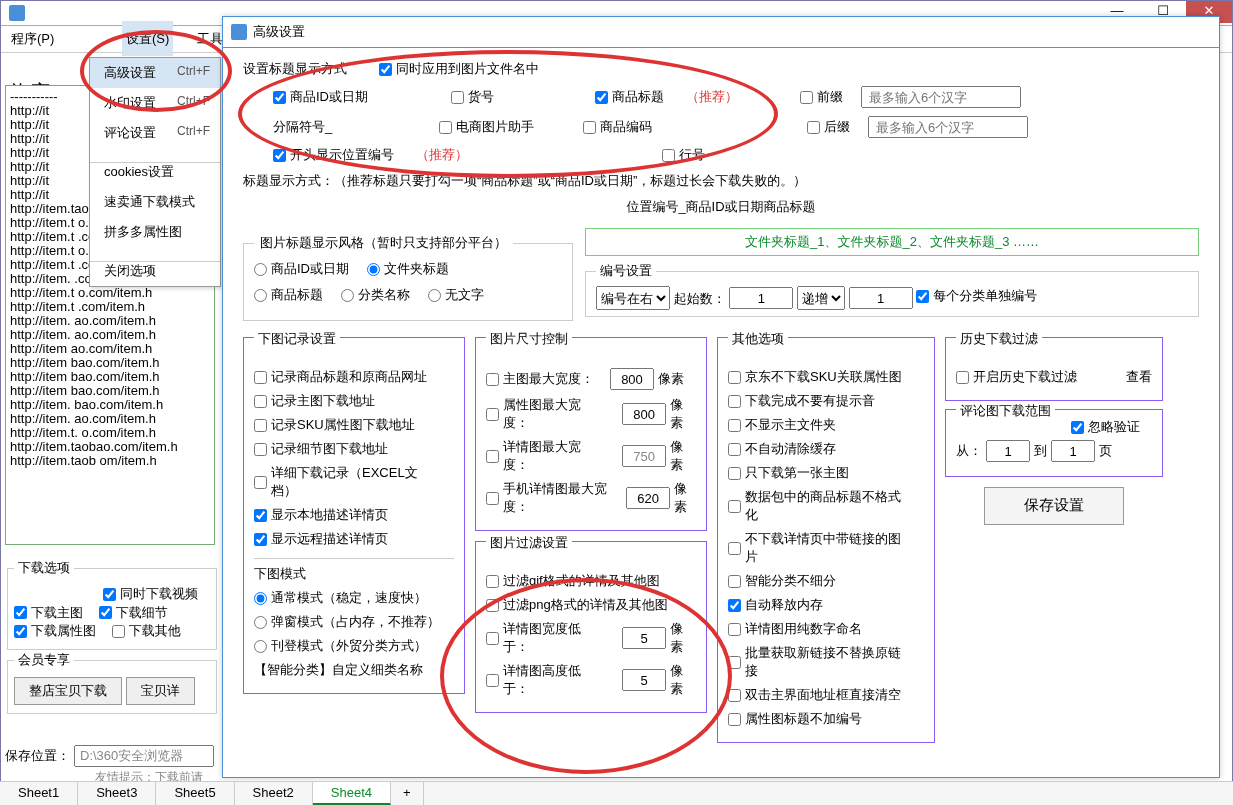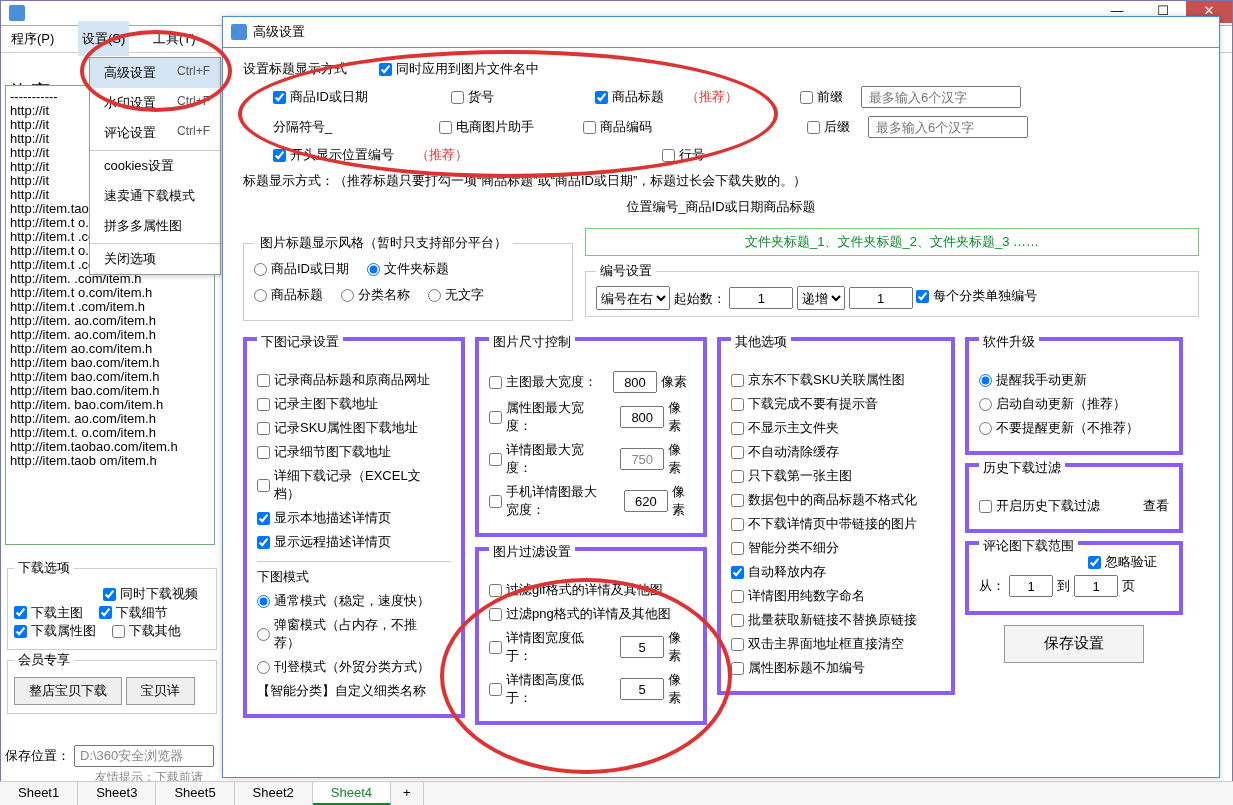--- a/index.html
+++ b/index.html
@@ -19,21 +19,21 @@
 .dl-options legend { padding:0 4px; }
 .member { position:absolute; left:4px; top:650px; width:210px; border:1px solid #ccc; padding:8px 6px; background:#fff; }
 .member legend { padding:0 4px; }
 .save-row { position:absolute; left:4px; top:744px; width:420px; display:flex; align-items:center; gap:4px; }
 .save-row input { width:140px; height:22px; color:#888; padding:0 4px; }
 .friend { position:absolute; left:94px; top:768px; color:#888; font-size:12px; }
 
 .dropdown { position:absolute; left:88px; top:56px; width:132px; background:#fff; border:1px solid #999; box-shadow:2px 2px 4px rgba(0,0,0,0.15); z-index:5; }
 .dropdown .mi { padding:6px 10px 6px 14px; white-space:nowrap; }
 .dropdown .mi.parent { background:#d6e5f3; }
-.dropdown .mi.sep { border-top:1px solid #ccc; margin-top:2px; padding-top:6px; }
+.dropdown .mi.sep { border-top:1px solid #ccc; margin-top:14px; padding-top:0; }
 .dropdown .sc { float:right; color:#555; font-size:12px; }
 
 .dlg { position:absolute; left:222px; top:16px; width:998px; height:762px; background:#fff; border:1px solid #4a90d9; box-shadow:0 0 6px rgba(0,0,0,0.2); z-index:10; }
 .dlg-title { background:#fff; padding:6px 8px; border-bottom:1px solid #888; display:flex; align-items:center; }
 .dlg-title .icon { width:16px; height:16px; background:#4a90d9; margin-right:6px; border-radius:2px; display:inline-block; }
 .dlg-body { padding:12px 20px 6px 20px; height:724px; overflow:hidden; }
 
 .row { display:flex; align-items:center; flex-wrap:wrap; margin-bottom:8px; gap:6px; }
 label.cb, label.rb { display:inline-flex; align-items:center; gap:4px; margin-right:12px; }
 input[type=checkbox], input[type=radio] { margin:0; }
@@ -42,21 +42,21 @@
 .txt-sm { width:44px; height:22px; text-align:center; }
 .txt-long { width:160px; height:22px; padding:0 6px; }
 .gray { color:#888; }
 .hint-long { color:#999; }
 select { height:24px; }
 
 fieldset.section { border:1px solid #ccc; margin:6px 0; padding:8px 10px; }
 fieldset.section > legend { padding:0 6px; }
 
 .cols { display:flex; gap:10px; align-items:flex-start; }
-.col { border:4px solid #8b5cf6; padding:8px 10px; }
+.col { border:1px solid #8b5cf6; padding:8px 10px; }
 .col > .legend { position:relative; top:-16px; background:#fff; padding:0 4px; margin-bottom:-8px; display:inline-block; }
 .col .item { margin:6px 0; display:flex; align-items:center; gap:4px; }
 
 .tabs { position:absolute; left:0; bottom:0; width:100%; height:24px; background:#f6f6f6; border-top:1px solid #ccc; display:flex; z-index:30; }
 .tab { padding:3px 18px; border-right:1px solid #ccc; cursor:pointer; }
 .tab.active { background:#fff; color:#0a8a2a; border-bottom:2px solid #0a8a2a; }
 .tab.plus { padding:3px 12px; }
 .btn { display:inline-block; border:1px solid #999; background:#efefef; padding:4px 14px; cursor:pointer; }
 .big-btn { border:1px solid #999; background:#f4f4f4; width:140px; height:38px; text-align:center; line-height:38px; cursor:pointer; font-size:15px; }
 fieldset.nb-setting { border:1px solid #ccc; padding:6px 10px; margin:0; display:inline-block; }
@@ -72,21 +72,21 @@
   <div class="main-title">
     <span class="icon"></span>
   </div>
   <div class="win-btns">
     <div class="win-btn">—</div>
     <div class="win-btn">☐</div>
     <div class="win-btn win-close">✕</div>
   </div>
   <div class="menubar">
     <span>程序(P)</span>
-    <span style="background:#d6e5f3;padding:10px 4px;">设置(S)</span>
+    <span style="background:#d6e5f3;padding:10px 4px;margin-left:44px;">设置(S)</span>
     <span>工具(T)</span>
   </div>
   <div class="left-lbl">淘宝、</div>
 
   <div class="dropdown">
     <div class="mi parent"><span>高级设置</span><span class="sc">Ctrl+F</span></div>
     <div class="mi"><span>水印设置</span><span class="sc">Ctrl+F</span></div>
     <div class="mi"><span>评论设置</span><span class="sc">Ctrl+F</span></div>
     <div class="mi sep">cookies设置</div>
     <div class="mi">速卖通下载模式</div>
@@ -412,21 +412,21 @@
               <label class="cb">
                 <input type="checkbox" style="">
                 <span>详情图高度低于：</span>
               </label>
               <input class="txt-sm" value="5" style="">
               <span>像素</span>
             </div>
         </div>
       </div>
 
-      <div class="col" style="width:238px;">
+      <div class="col" style="width:218px;">
         <span class="legend">其他选项</span>
         <div class="item">
             <label class="cb">
               <input type="checkbox" style="">
               <span>京东不下载SKU关联属性图</span>
             </label>
           </div>
         <div class="item">
             <label class="cb">
               <input type="checkbox" style="">
@@ -495,41 +495,20 @@
           </div>
         <div class="item">
             <label class="cb">
               <input type="checkbox" style="">
               <span>属性图标题不加编号</span>
             </label>
           </div>
       </div>
 
       <div style="width:218px;">
-        <div class="col" style="margin-bottom:8px;">
-          <span class="legend">软件升级</span>
-          <div class="item">
-              <label class="rb">
-                <input type="radio" name="up" checked="" style="">
-                <span>提醒我手动更新</span>
-              </label>
-            </div>
-          <div class="item">
-              <label class="rb">
-                <input type="radio" name="up" style="">
-                <span>启动自动更新（推荐）</span>
-              </label>
-            </div>
-          <div class="item">
-              <label class="rb">
-                <input type="radio" name="up" style="">
-                <span>不要提醒更新（不推荐）</span>
-              </label>
-            </div>
-        </div>
         <div class="col" style="margin-bottom:8px;">
           <span class="legend">历史下载过滤</span>
           <div class="item">
             <label class="cb">
                 <input type="checkbox" style="">
                 <span>开启历史下载过滤</span>
               </label>
             <span style="margin-left:auto">查看</span>
           </div>
         </div>

